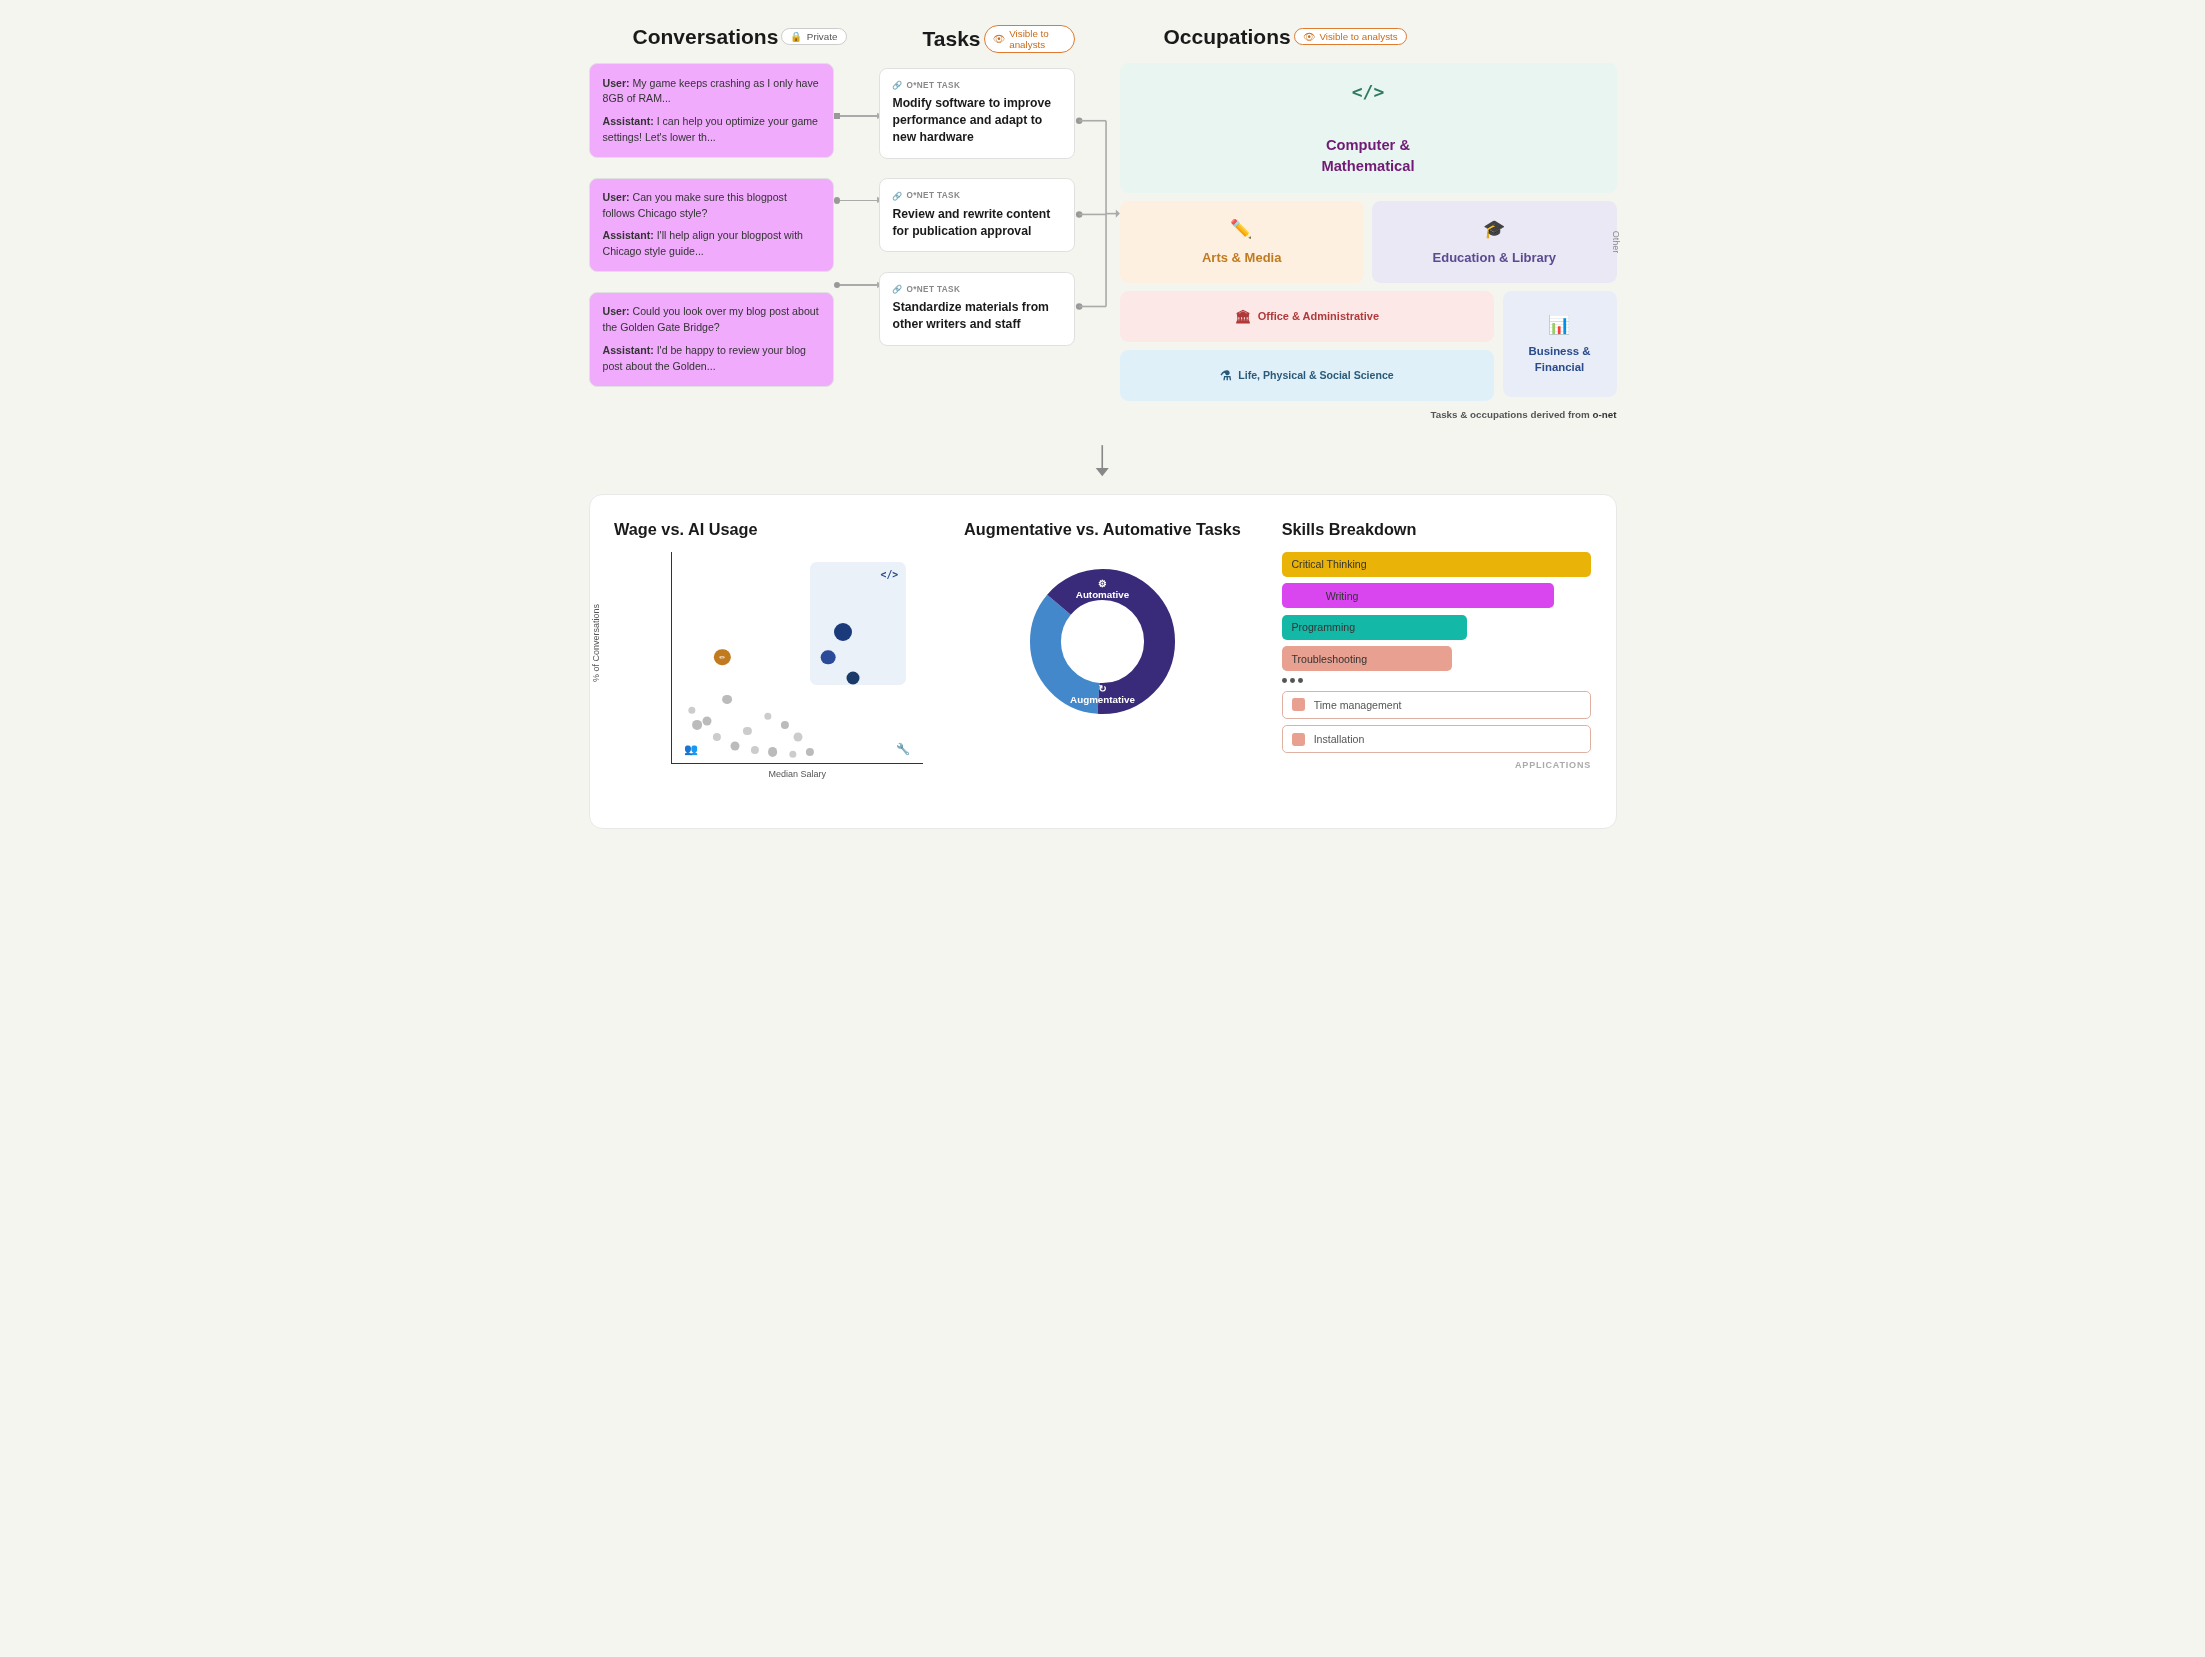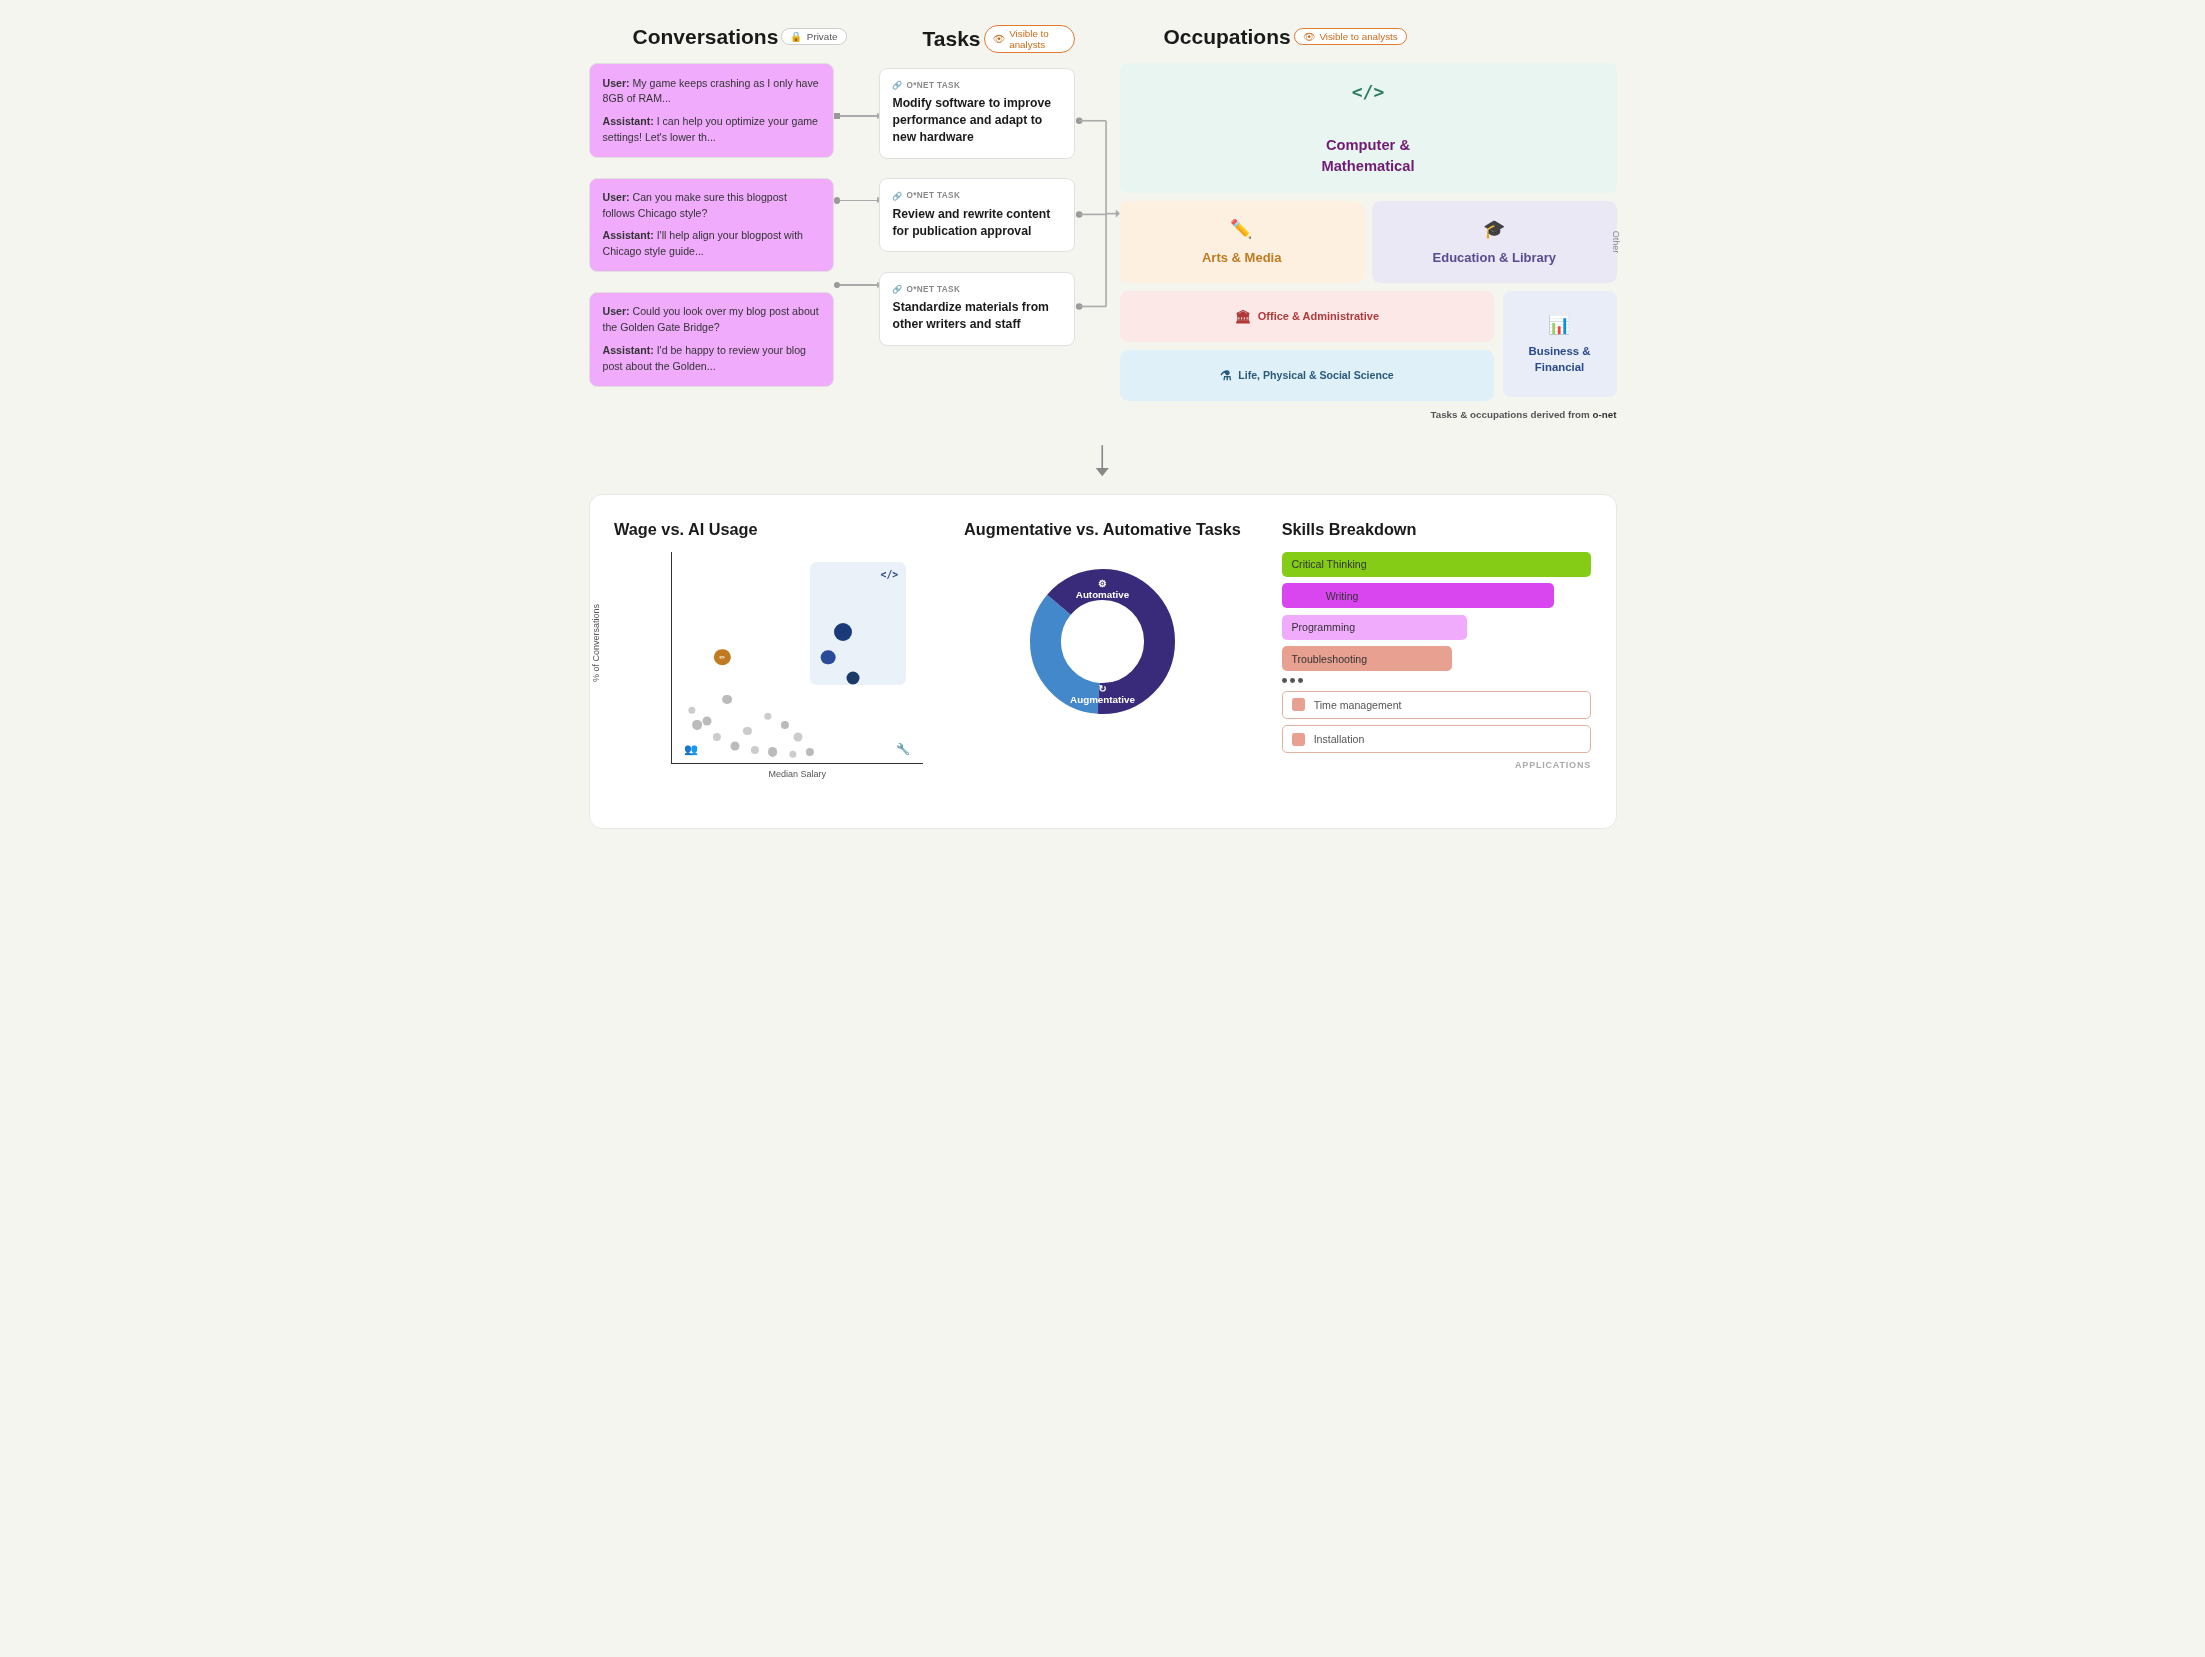--- a/index.html
+++ b/index.html
@@ -237,30 +237,30 @@
       font-size: 16.3px;
     }
     .skill-bar {
       margin-bottom: 6.5px;
       border-radius: 4.9px;
       padding: 6.5px 9.8px;
       font-size: 10.6px;
       color: #333;
     }
     .skill-bar-lg {
-      background: #84cc16;
+      background: #eab308;
       width: 100%;
     }
     .skill-bar-md {
       background: #d946ef;
       width: 88%;
       padding-left: 44px;
     }
     .skill-bar-sm {
-      background: #f0abfc;
+      background: #14b8a6;
       width: 60%;
     }
     .skill-bar-xs {
       background: #e8a090;
       width: 55%;
     }
     .dots-row {
       display: flex;
       gap: 3.3px;
       margin: 6.5px 0 8.2px 0;

